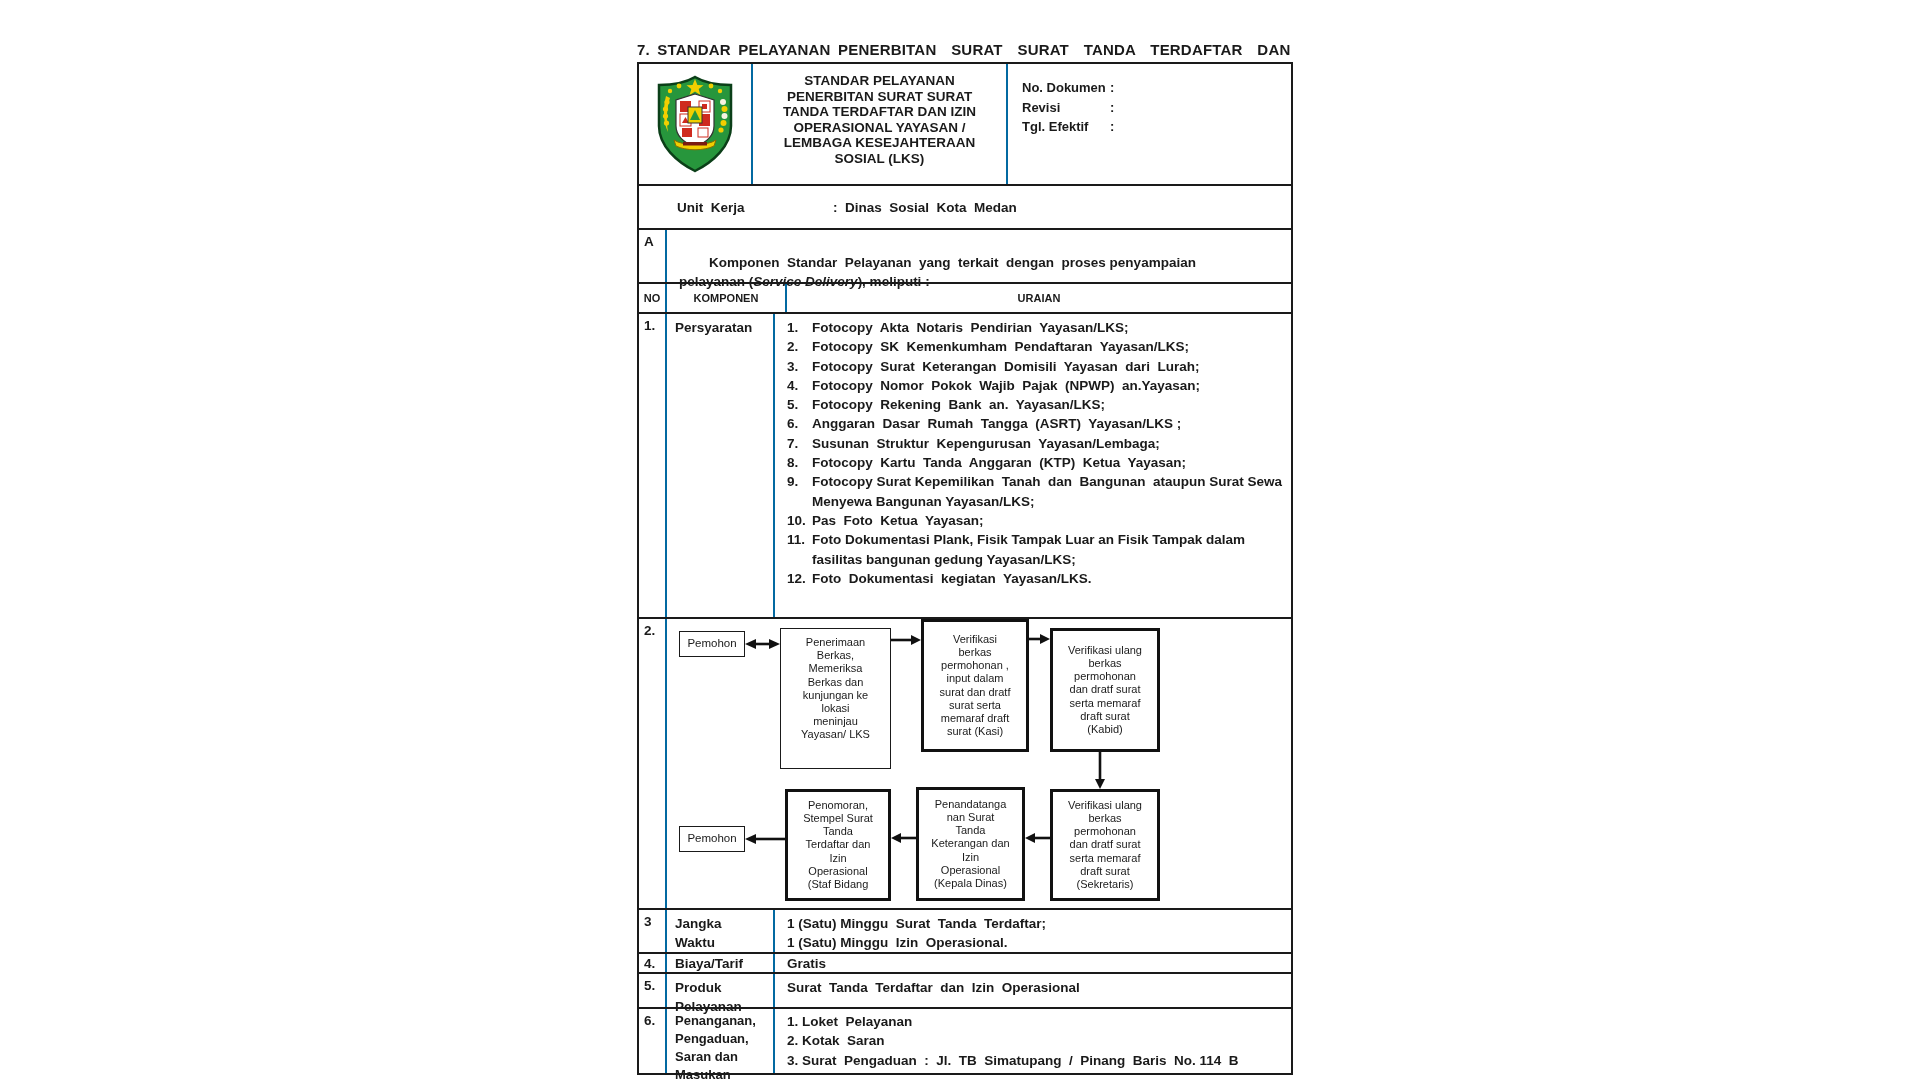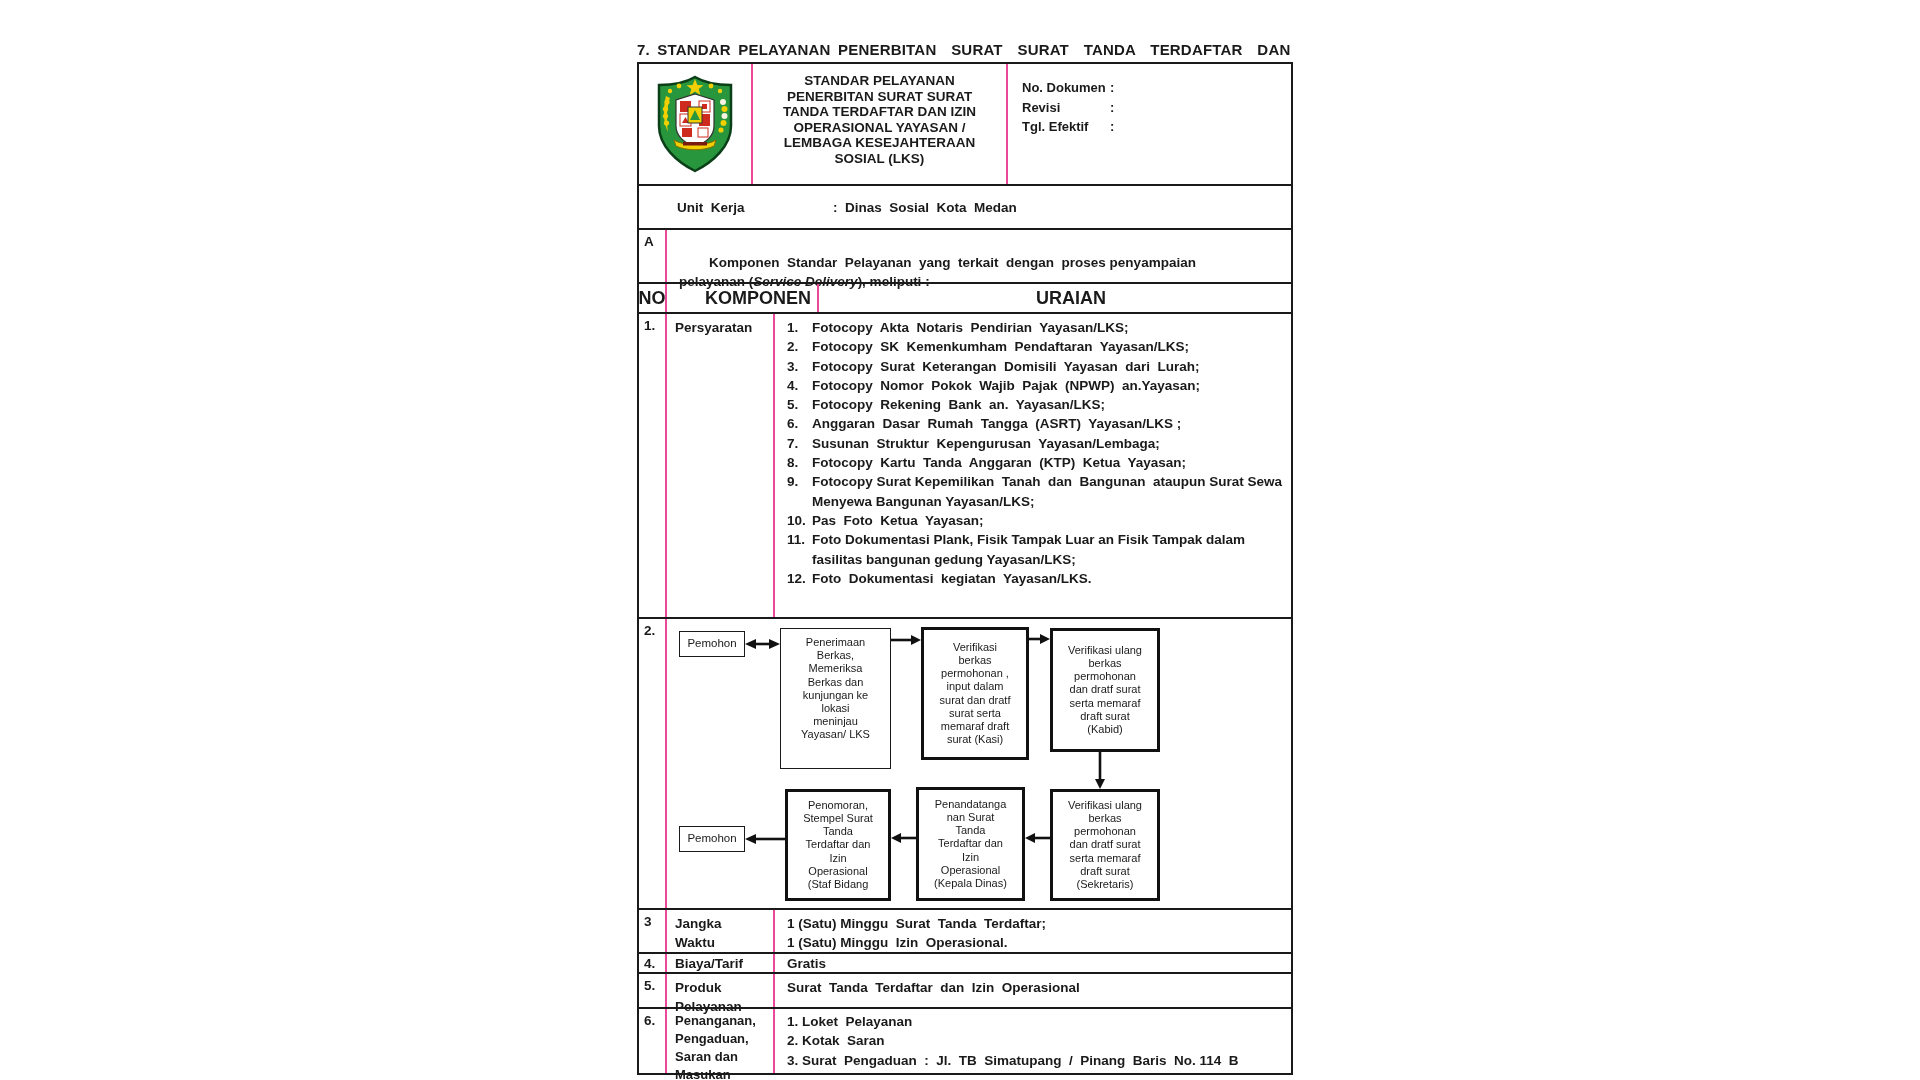--- a/index.html
+++ b/index.html
@@ -10,21 +10,21 @@
   
   .doc-heading { position:absolute; left:637px; top:5px; width:662px;
                  font-size:15px; font-weight:bold; line-height:18px;
                  letter-spacing:.2px; word-spacing:3px; white-space:pre; }
 
   
   .doc-table { position:absolute; left:637px; top:62px; width:656px;
                border:2px solid #1a1a1a; background:#fff; }
   .t-row { display:flex; border-bottom:2px solid #1a1a1a; }
   .t-row:last-child { border-bottom:none; }
-  .cell-r { border-right:2px solid #ec4899; }
+  .cell-r { border-right:2px solid #0369a1; }
 
   
   .h-row { height:122px; }
   .h-logo { width:114px; display:flex; align-items:center; justify-content:center; }
   .h-title { width:255px; text-align:center; padding-top:9px;
              font-size:13.5px; font-weight:bold; line-height:15.6px; white-space:pre-line; }
   .h-info { flex:1; padding:14px 6px 0 14px; font-size:13px; font-weight:bold; line-height:19.5px; }
   .h-info .lbl { display:inline-block; width:88px; }
 
   
@@ -33,21 +33,21 @@
   .uk-row .lbl { display:inline-block; width:156px; }
 
   
   .a-row { height:54px; }
   .no-col { width:28px; flex:none; padding:4px 0 0 5px; font-size:13.5px; font-weight:bold; }
   .a-text { flex:1; padding:4px 26px 0 12px; font-size:13.5px; font-weight:bold;
             line-height:19px; white-space:pre-wrap; }
   .a-text .it { font-style:italic; }
 
   
-  .ch-row { height:30px; font-size:18px; font-weight:bold;gap:32px; }
+  .ch-row { height:30px; font-size:11px; font-weight:bold; }
   .ch-row > div { display:flex; align-items:center; justify-content:center; }
   .ch-no { width:28px; flex:none; }
   .ch-komp { width:120px; flex:none; }
   .ch-ura { flex:1; }
 
   
   .komp-col { width:108px; flex:none; padding:4px 4px 0 8px; font-size:13.5px;
               font-weight:bold; line-height:19px; white-space:pre-line; }
   .ura-col { flex:1; padding:4px 6px 0 12px; font-size:13.5px; font-weight:bold; line-height:19.3px; }
 
@@ -69,21 +69,21 @@
   .line { white-space:pre-wrap; }
 
   
   .fbox { position:absolute; background:#fff; display:flex; flex-direction:column;
           align-items:center; justify-content:center; text-align:center;
           font-size:11px; font-weight:normal; line-height:13.2px; white-space:pre-line; }
   .thin  { border:1.5px solid #1a1a1a; }
   .thick { border:3px solid #111; }
   .fb-pemohon-top { left:12px; top:12px; width:66px; height:26px; font-size:11.5px; }
   .fb-penerimaan  { left:113px; top:9px;  width:111px; height:141px; justify-content:flex-start; padding-top:7px; }
-  .fb-kasi        { left:254px; top:8px;  width:108px; height:133px; }
+  .fb-kasi        { left:254px; top:0;  width:108px; height:133px; }
   .fb-kabid       { left:383px; top:9px;  width:110px; height:124px; }
   .fb-sekretaris  { left:383px; top:170px; width:110px; height:112px; }
   .fb-kepala      { left:249px; top:168px; width:109px; height:114px; }
   .fb-staf        { left:118px; top:170px; width:106px; height:112px; }
   .fb-pemohon-bot { left:12px; top:207px; width:66px; height:26px; font-size:11.5px; }
   .flow-arrows { position:absolute; left:0; top:0; }
 </style>
 </head>
 <body>
 
@@ -228,21 +228,21 @@
         <div class="fbox thick fb-sekretaris">Verifikasi ulang
 berkas
 permohonan
 dan dratf surat
 serta memaraf
 draft surat
 (Sekretaris)</div>
         <div class="fbox thick fb-kepala">Penandatanga
 nan Surat
 Tanda
-Terdaftar dan
+Keterangan dan
 Izin
 Operasional
 (Kepala Dinas)</div>
         <div class="fbox thick fb-staf">Penomoran,
 Stempel Surat
 Tanda
 Terdaftar dan
 Izin
 Operasional
 (Staf Bidang</div>

